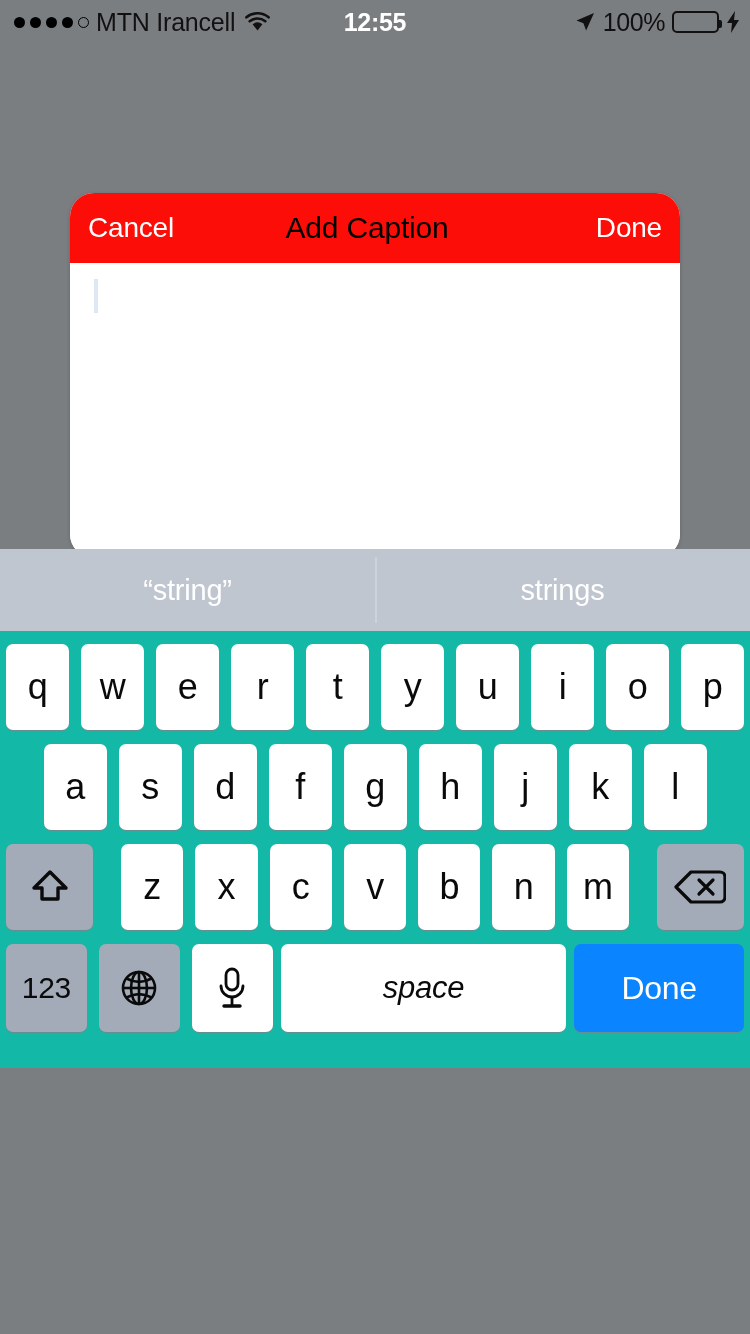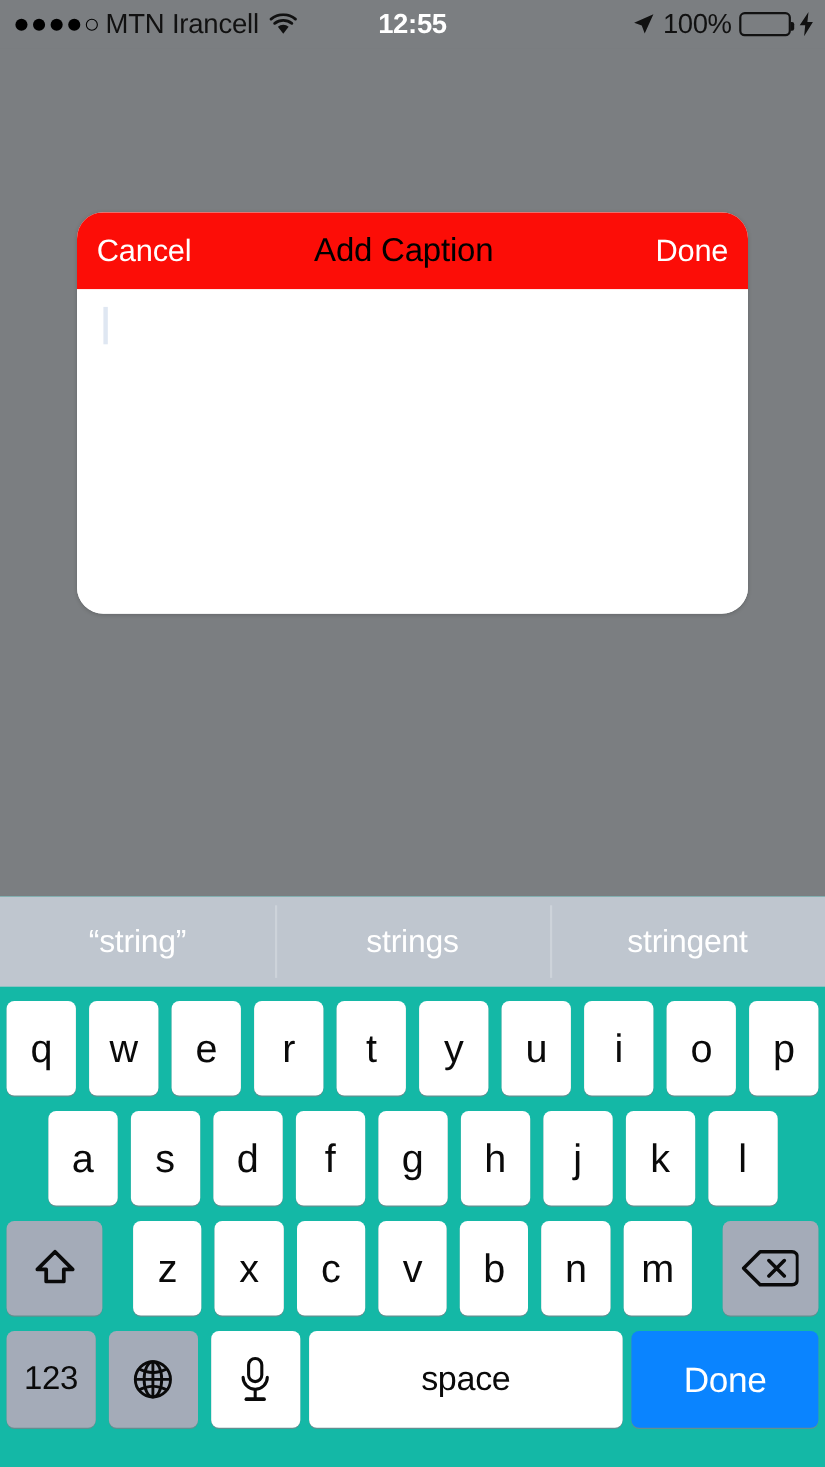--- a/index.html
+++ b/index.html
@@ -4,21 +4,21 @@
 <style>
   * { margin:0; padding:0; box-sizing:border-box; }
   html, body {
     width:750px; height:1334px;
     font-family:"Liberation Sans", sans-serif;
     background:#7b7e81;
     overflow:hidden;
   }
   #screen {
     position:relative;
-    width:750px; height:1334px;
+    width:750px; height:1068px;
     background:#7b7e81;
   }
 
   
   #status-bar {
     position:absolute; top:0; left:0;
     width:750px; height:44px;
     display:flex; align-items:center;
     background:#7b7e81;
     color:#000;
@@ -152,21 +152,21 @@
   .krow.row3 .key.letter { width:63px; margin:0 6px; }
   .key.gray { background:#a4abb8; box-shadow:0 1px 0 rgba(126,130,136,0.75); }
   #shift-key { width:88px; margin-right:22px; margin-left:6px; }
   #backspace-key { width:88px; margin-left:22px; margin-right:6px; }
 
   .krow.row4 { margin-bottom:0; padding-bottom:12px; align-items:center; }
   .krow.row4 .key { height:88px; }
   #num-key { width:82px; margin:0 6px; font-size:30px; }
   #globe-key { width:82px; margin:0 6px; }
   #mic-key { width:82px; margin:0 6px; }
-  #space-key { width:290px; margin:0 2px; font-size:31px; }
+  #space-key { width:290px; margin:0 2px; font-size:31px;font-style:italic; }
   #kb-done-key {
     width:172px; margin:0 6px;
     background:#0a84ff; color:#fff; font-size:32px;
   }
   .icon-svg { display:block; }
 </style>
 </head>
 <body>
 
 <div id="screen">
@@ -217,21 +217,20 @@
     <div id="caption-input-wrap">
       <span id="caret"></span>
     </div>
   </div>
 
   <div id="keyboard">
 
     <div id="suggestion-bar">
       <div class="suggestion">“string”</div>
       <div class="suggestion">strings</div>
-      <div class="suggestion">stringent</div>
     </div>
 
     <div id="key-rows">
 
       <div class="krow row1">
         <div class="key">q</div>
         <div class="key">w</div>
         <div class="key">e</div>
         <div class="key">r</div>
         <div class="key">t</div>

